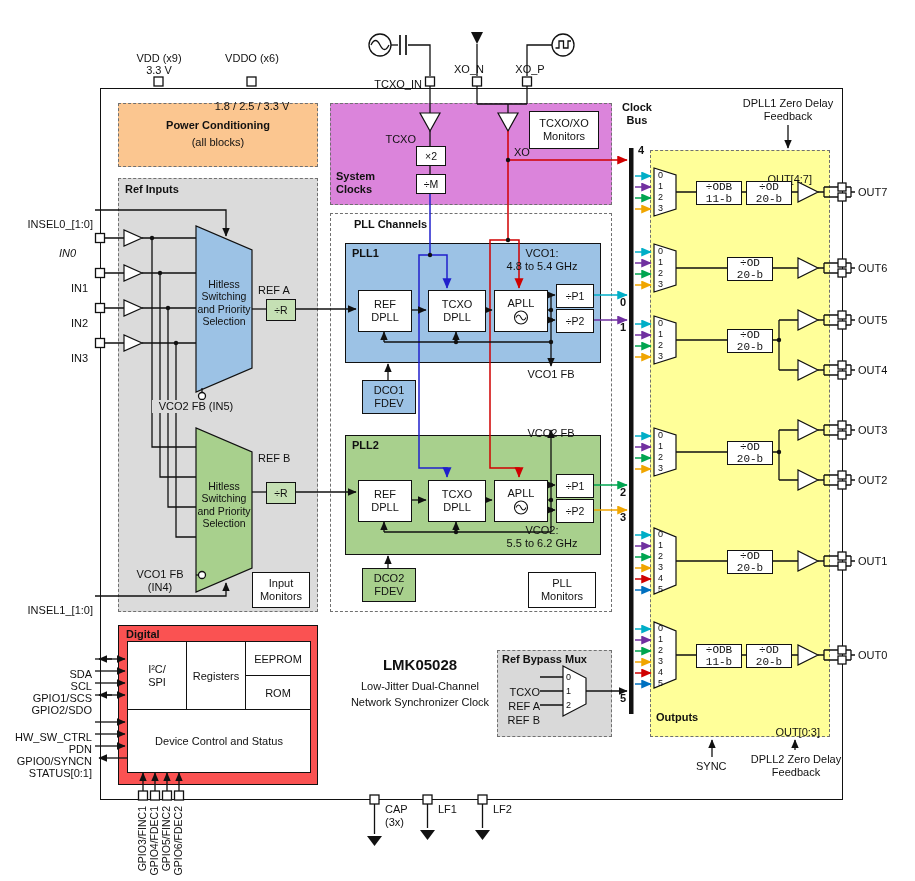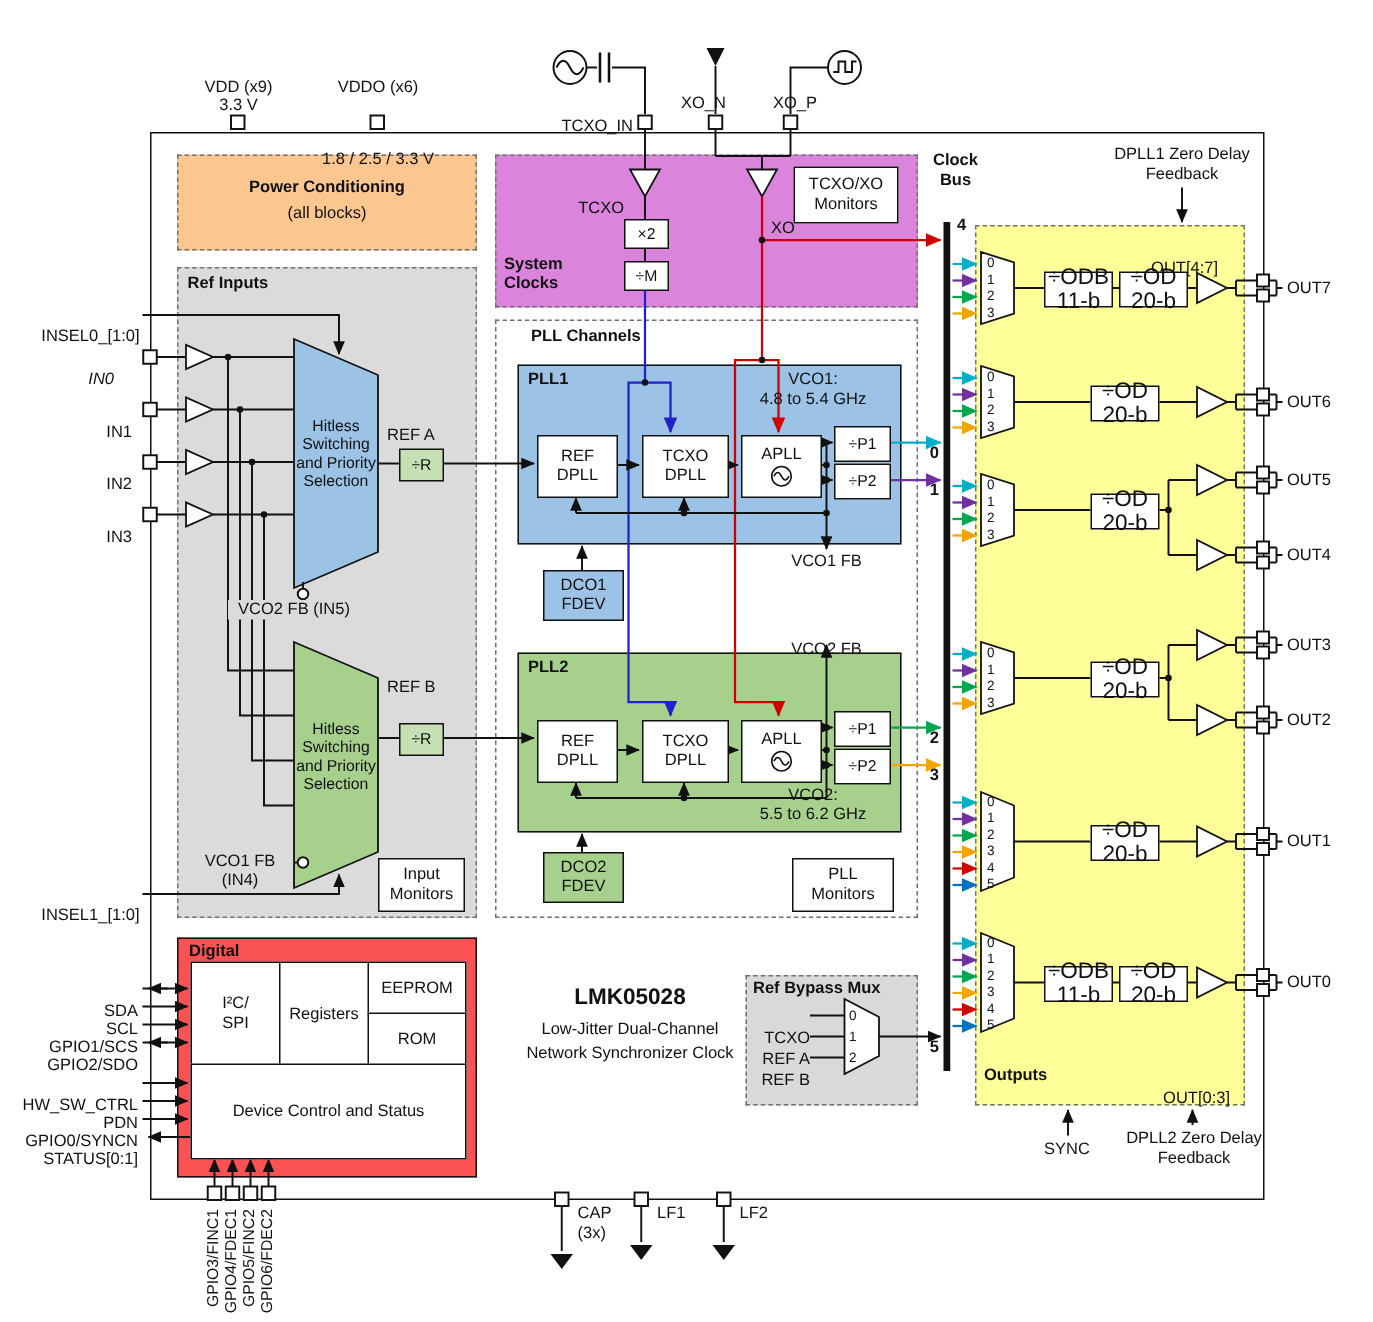--- a/index.html
+++ b/index.html
@@ -6,21 +6,21 @@
   #canvas{position:relative;width:915px;height:881px;background:#fff;
           font-family:"Liberation Sans","DejaVu Sans",sans-serif;color:#111;overflow:hidden;}
   .L{position:absolute;font-size:11px;line-height:1.18;white-space:nowrap;}
   .C{text-align:center;}
   .R{text-align:right;margin-top:15px;}
   .B{font-weight:bold;}
   .wrap{white-space:normal;}
   .box{position:absolute;background:#fff;border:1px solid #111;display:flex;flex-direction:column;
        align-items:center;justify-content:center;text-align:center;font-size:11px;line-height:1.15;}
   .sm{font-size:10.5px;}
-  .xs{font-size:15px;line-height:1.1;}
+  .xs{font-size:11px;line-height:1.1;font-family:Liberation Mono, monospace;}
   .sect{position:absolute;border:1.6px dashed #707070;box-sizing:border-box;}
   .solidbx{position:absolute;border:1.3px solid #111;box-sizing:border-box;}
   .port{position:absolute;font-size:9px;line-height:1;}
   .vlab{position:absolute;writing-mode:vertical-rl;transform:rotate(180deg);
         font-size:10.5px;line-height:1.1;white-space:nowrap;}
   svg.wires{position:absolute;left:0;top:0;}
   .wk{stroke:#111;stroke-width:1.3;fill:none;}
   .wr{stroke:#D00000;stroke-width:1.5;fill:none;}
   .wb{stroke:#2020CC;stroke-width:1.5;fill:none;}
   .wt{stroke:#00AEC7;stroke-width:1.5;fill:none;}

